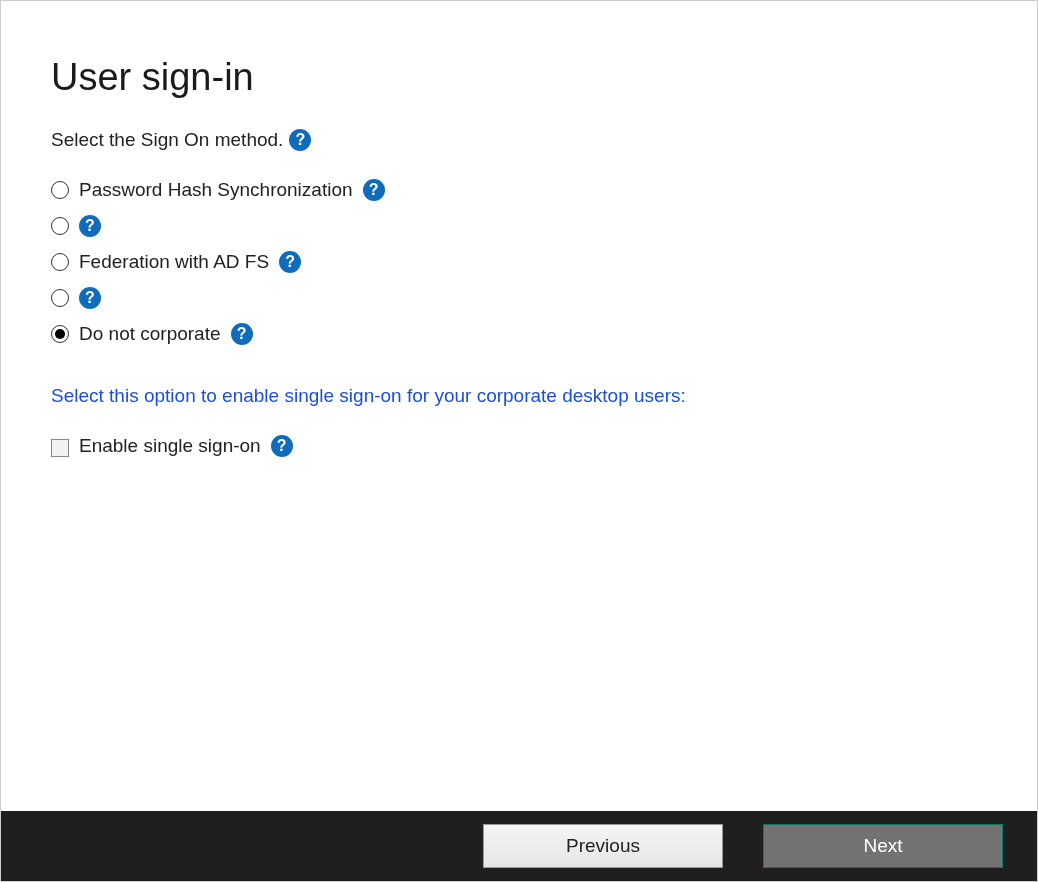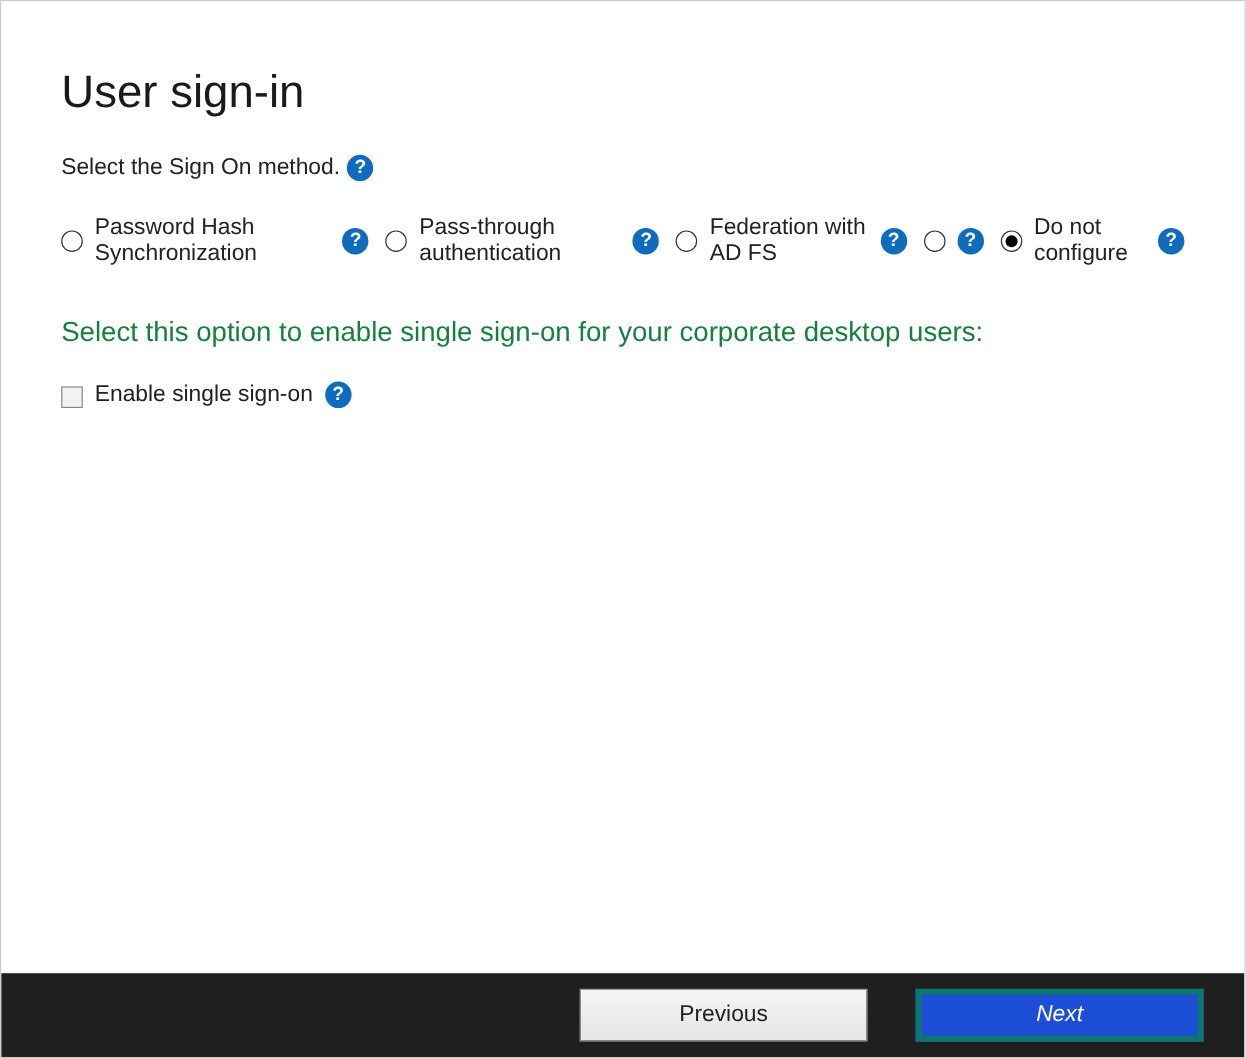--- a/index.html
+++ b/index.html
@@ -23,27 +23,27 @@
       font-weight: 300;
       color: #1a1a1a;
       margin-bottom: 30px;
     }
     .section-label {
       font-size: 19px;
       color: #222;
       display: inline-flex;
       align-items: center;
       gap: 6px;
+      margin-bottom: 28px;
     }
     .radio-group {
       display: flex;
-      flex-direction: row;
+      flex-direction: column;
       gap: 14px;
       margin-bottom: 40px;
-      margin-top: 28px;
     }
     .radio-row {
       display: flex;
       align-items: center;
       gap: 10px;
       font-size: 19px;
       color: #222;
     }
     .radio-circle {
       width: 18px;
@@ -71,22 +71,22 @@
       color: #fff;
       font-size: 16px;
       font-weight: bold;
       display: inline-flex;
       align-items: center;
       justify-content: center;
       cursor: pointer;
       flex-shrink: 0;
     }
     .sso-label {
-      font-size: 23px;
-      color: #15803d;
+      font-size: 19px;
+      color: #1d4ed8;
       margin-bottom: 28px;
     }
     .checkbox-row {
       display: flex;
       align-items: flex-end;
       gap: 10px;
       font-size: 19px;
       color: #222;
     }
     .checkbox-box {
@@ -118,24 +118,23 @@
       cursor: pointer;
       display: flex;
       align-items: center;
       justify-content: center;
     }
     .btn-previous {
       background: linear-gradient(#f5f5f5, #e5e5e5);
       color: #222;
     }
     .btn-next {
-      background: #1d4ed8;
-      border: 5px solid #0f766e;
+      background: #737373;
+      border: 1px solid #0f766e;
       color: #fff;
-      font-style: italic;
     }
   </style>
 </head>
 <body>
 
 <div class="content">
   <h1 class="page-title">User sign-in</h1>
 
   <div class="section-label">
     <span>Select the Sign On method.</span>
@@ -145,38 +144,37 @@
   <div class="radio-group">
 
     <div class="radio-row">
       <span class="radio-circle"></span>
       <span>Password Hash Synchronization</span>
       <span class="help-icon">?</span>
     </div>
 
     <div class="radio-row">
       <span class="radio-circle"></span>
-      <span>Pass-through authentication</span>
       <span class="help-icon">?</span>
     </div>
 
     <div class="radio-row">
       <span class="radio-circle"></span>
       <span>Federation with AD FS</span>
       <span class="help-icon">?</span>
     </div>
 
     <div class="radio-row">
       <span class="radio-circle"></span>
       <span class="help-icon">?</span>
     </div>
 
     <div class="radio-row">
       <span class="radio-circle selected"></span>
-      <span>Do not configure</span>
+      <span>Do not corporate</span>
       <span class="help-icon">?</span>
     </div>
 
   </div>
 
   <div class="sso-label">Select this option to enable single sign-on for your corporate desktop users:</div>
 
   <div class="checkbox-row">
     <span class="checkbox-box"></span>
     <span>Enable single sign-on</span>

